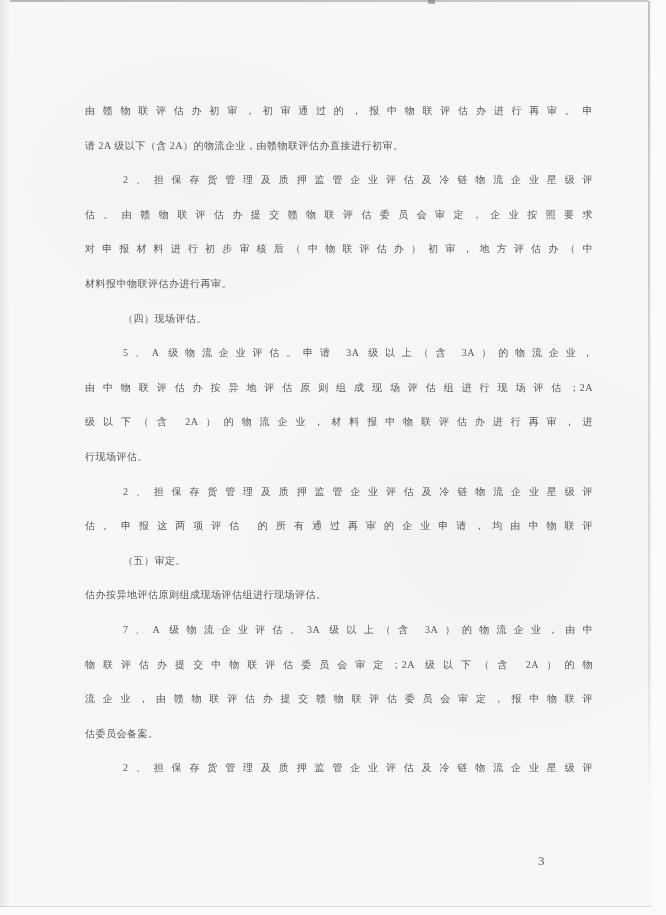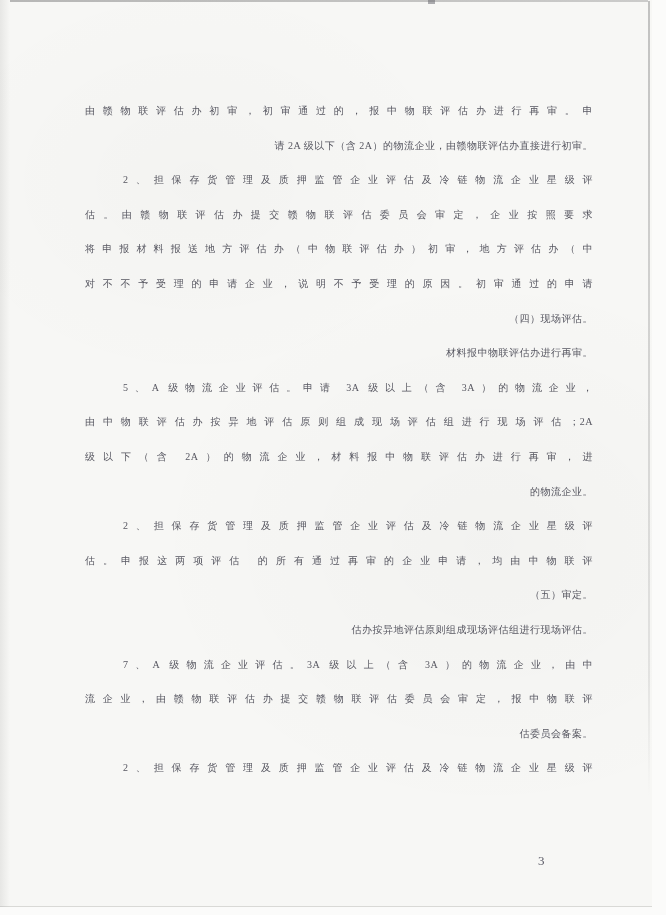--- a/index.html
+++ b/index.html
@@ -65,21 +65,21 @@
     width: 508px;
     color: #565660;
     font-size: 10px;
     letter-spacing: 0.5px;
     margin-top: 16px;
   }
   .line {
     height: 34.6px;
     line-height: 34.6px;
     white-space: nowrap;
-    text-align: right;
+    text-align: left;
   }
   .line.fill {
     white-space: normal;
     text-align: justify;
     text-align-last: justify;
   }
   .line.indent {
     padding-left: 38px;
   }
   .page-number {
@@ -95,33 +95,33 @@
 </head>
 <body>
 
 <div class="canvas">
   <div class="paper">
     <div class="text-block">
         <div class="line fill">由赣物联评估办初审，初审通过的，报中物联评估办进行再审。申</div>
         <div class="line">请 2A 级以下（含 2A）的物流企业，由赣物联评估办直接进行初审。</div>
         <div class="line indent fill">2、担保存货管理及质押监管企业评估及冷链物流企业星级评</div>
         <div class="line fill">估。由赣物联评估办提交赣物联评估委员会审定，企业按照要求</div>
-        <div class="line fill">将申报材料报送地方评估办（中物联评估办）初审，地方评估办（中</div>
-        <div class="line fill">对不不予受理的申请企业，说明不予受理的原因。初审通过的申请</div>
+        <div class="line fill">对申报材料进行初步审核后（中物联评估办）初审，地方评估办（中</div>
+        <div class="line">材料报中物联评估办进行再审。</div>
         <div class="line indent">（四）现场评估。</div>
-        <div class="line">材料报中物联评估办进行再审。</div>
         <div class="line indent fill">5、A 级物流企业评估。申请 3A 级以上（含 3A）的物流企业，</div>
         <div class="line fill">由中物联评估办按异地评估原则组成现场评估组进行现场评估；2A</div>
         <div class="line fill">级以下（含 2A）的物流企业，材料报中物联评估办进行再审，进</div>
-        <div class="line">的物流企业。</div>
+        <div class="line">行现场评估。</div>
         <div class="line indent fill">2、担保存货管理及质押监管企业评估及冷链物流企业星级评</div>
         <div class="line fill">估。申报这两项评估 的所有通过再审的企业申请，均由中物联评</div>
         <div class="line indent">（五）审定。</div>
         <div class="line">估办按异地评估原则组成现场评估组进行现场评估。</div>
         <div class="line indent fill">7、A 级物流企业评估。3A 级以上（含 3A）的物流企业，由中</div>
+        <div class="line fill">物联评估办提交中物联评估委员会审定；2A 级以下（含 2A）的物</div>
         <div class="line fill">流企业，由赣物联评估办提交赣物联评估委员会审定，报中物联评</div>
         <div class="line">估委员会备案。</div>
         <div class="line indent fill">2、担保存货管理及质押监管企业评估及冷链物流企业星级评</div>
       </div>
     <div class="page-number">3</div>
   </div>
   <div class="edge-top"></div>
   <div class="edge-top-tick"></div>
   <div class="edge-right"></div>
   <div class="edge-left-shadow"></div>

